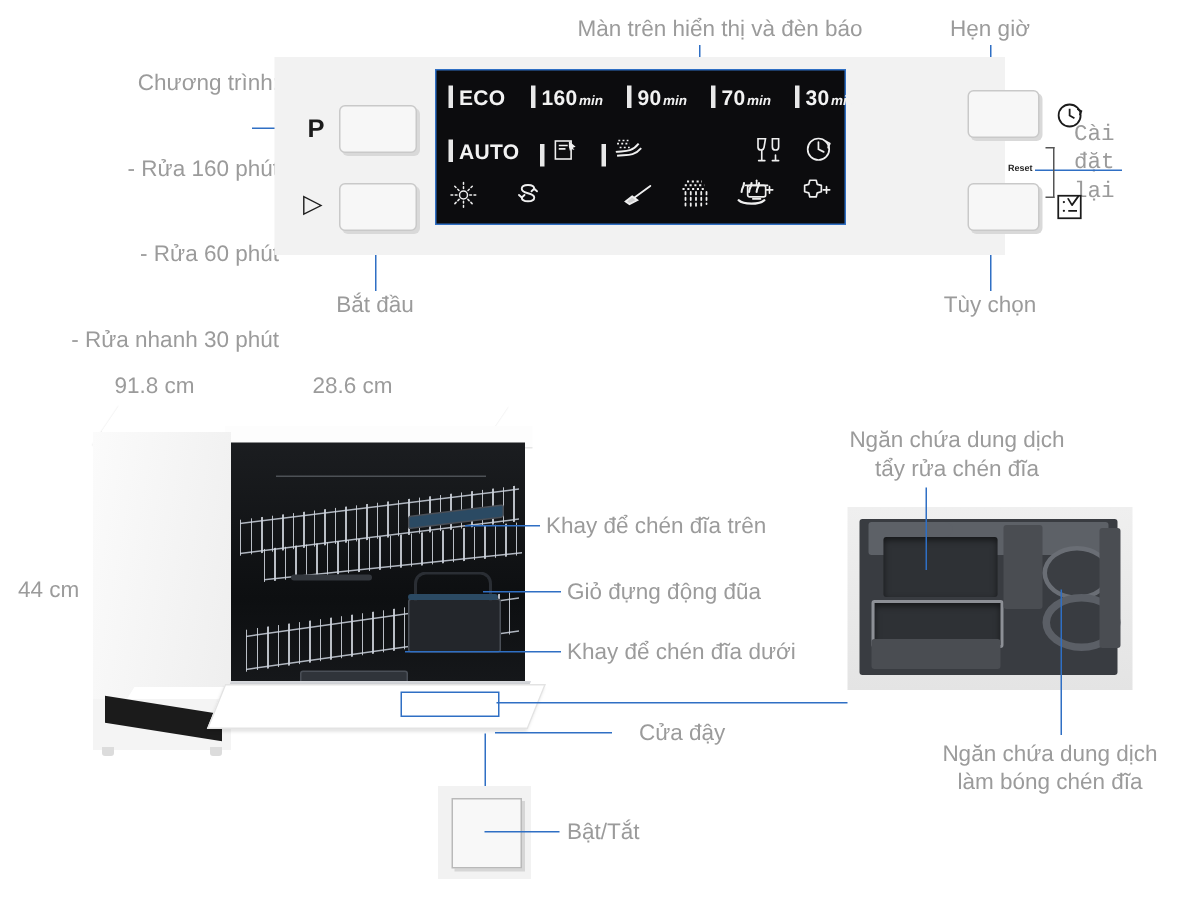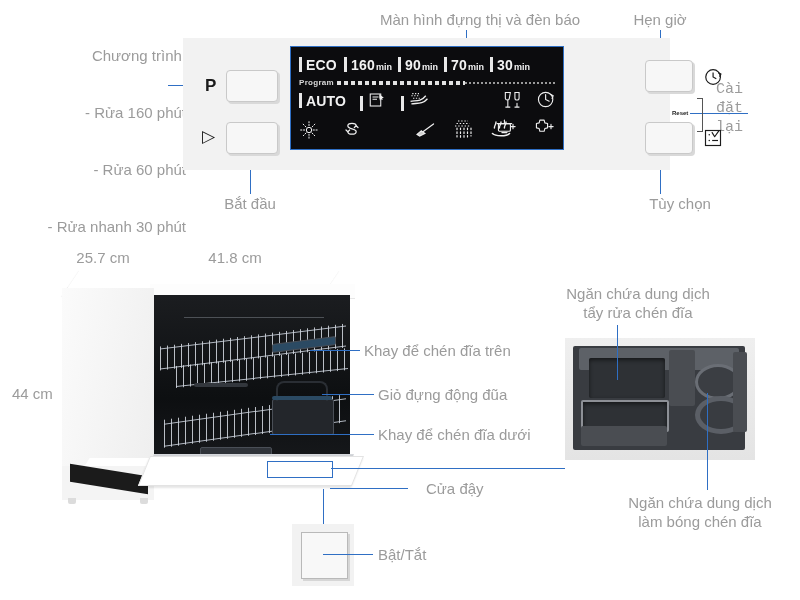--- a/index.html
+++ b/index.html
@@ -11,26 +11,26 @@
   .lbl.c{text-align:center;}
   .line{position:absolute;background:#2f6fc4;}
   .hline{height:1px;}
   .vline{width:1px;}
   .panel-bg{position:absolute;left:183px;top:38px;width:487px;height:132px;
             background:#f2f2f2;}
   .screen{position:absolute;left:290px;top:46px;width:274px;height:104px;
           background:#0c0c0e;border:1px solid #2f6fc4;box-sizing:border-box;}
   .scr-inner{position:absolute;left:0;top:0;right:0;bottom:0;color:#fff;}
 
-  .prog-row{position:absolute;left:8px;top:8px;display:flex;align-items:baseline;gap:6px;}
+  .prog-row{position:absolute;left:8px;top:8px;display:flex;align-items:baseline;gap:16px;}
   .pitem{display:flex;align-items:baseline;}
   .bar{display:inline-block;width:3px;height:15px;background:#e8e8e8;margin-right:4px;
        position:relative;top:2px;}
   .ptxt{font-size:14px;font-weight:bold;letter-spacing:.2px;color:#f2f2f2;}
-  .pmin{font-size:9px;font-weight:bold;color:#f2f2f2;margin-left:1px;}
+  .pmin{font-size:9px;font-weight:bold;color:#f2f2f2;margin-left:1px;font-style:italic;}
 
   .progline{position:absolute;left:8px;top:30px;width:258px;height:11px;
             display:flex;align-items:center;}
   .progline .ptag{font-size:8px;font-weight:bold;color:#d8d8d8;letter-spacing:.3px;
                   margin-right:3px;}
   .dots{flex:1;height:4px;background-image:
         repeating-linear-gradient(to right,#e2e2e2 0 4px,transparent 4px 7px);}
   .dots2{width:92px;height:2px;background-image:
         repeating-linear-gradient(to right,#9a9a9a 0 2px,transparent 2px 4px);}
 
@@ -102,32 +102,32 @@
 
 <div class="abs lbl r" style="left:6px;top:8px;width:180px;">
   <div>Chương trình:</div>
   <div>- Rửa 160 phút</div>
   <div>- Rửa 60 phút</div>
   <div>- Rửa nhanh 30 phút</div>
   <div>- Rửa tự động</div>
   <div>- Vệ sinh máy</div>
 </div>
 
-<div class="abs lbl c" style="left:330px;top:10px;width:300px;">Màn hình đựng thị và đèn báo</div>
+<div class="abs lbl c" style="left:330px;top:10px;width:300px;">Màn trên hiển thị và đèn báo</div>
 <div class="line vline" style="left:466px;top:30px;height:19px;"></div>
 
 <div class="abs lbl c" style="left:600px;top:10px;width:120px;">Hẹn giờ</div>
 <div class="line vline" style="left:660px;top:30px;height:50px;"></div>
 
 <div class="abs lbl" style="left:716px;top:80px;width:46px;font-family:Liberation Mono, monospace;">Cài
 đặt
 lại</div>
 <div class="line hline" style="left:690px;top:113px;width:58px;"></div>
 
-<div class="abs lbl c" style="left:620px;top:194px;width:120px;">Tùy chọn</div>
+<div class="abs lbl c" style="left:600px;top:194px;width:120px;">Tùy chọn</div>
 <div class="line vline" style="left:660px;top:140px;height:54px;"></div>
 
 <div class="abs lbl c" style="left:190px;top:194px;width:120px;">Bắt đầu</div>
 <div class="line vline" style="left:250px;top:133px;height:61px;"></div>
 
 <div class="line hline" style="left:168px;top:85px;width:90px;"></div>
 
 <div class="panel-bg"></div>
 
 <div class="keymark" style="left:205px;top:76px;font-size:17px;">P</div>
@@ -179,25 +179,20 @@
         <span class="ptxt">70</span>
         <span class="pmin">min</span>
       </div>
       <div class="pitem">
         <i class="bar"></i>
         <span class="ptxt">30</span>
         <span class="pmin">min</span>
       </div>
     </div>
 
-    <div class="progline">
-      <span class="ptag">Program</span>
-      <span class="dots"></span>
-      <span class="dots2"></span>
-    </div>
 
     <div class="row2">
       <div class="pitem">
         <i class="bar"></i>
         <span class="ptxt">AUTO</span>
       </div>
       <div class="pitem">
         <i class="bar"></i>
         <svg width="20" height="18" viewBox="0 0 24 24" fill="none" stroke="#efefef" stroke-width="1.4">
           <rect x="3" y="4" width="14" height="16"></rect>
@@ -268,28 +263,28 @@
       </svg>
       <svg width="24" height="20" viewBox="0 0 28 22" stroke="#efefef" stroke-width="1.3" fill="none" stroke-linejoin="round">
         <path d="M8 3h5l.8 3.2 3.2.8v5l-3.2.8L13 16H8l-.8-3.2L4 12V7l3.2-.8z"></path>
         <path d="M21 8v5M18.5 10.5h5" stroke-linecap="round"></path>
       </svg>
     </div>
 
   </div>
 </div>
 
-<div class="abs lbl c" style="left:58px;top:248px;width:90px;">25.7 cm</div>
+<div class="abs lbl c" style="left:58px;top:248px;width:90px;">91.8 cm</div>
 <svg class="abs" style="left:56px;top:268px;" width="110" height="30" stroke="#9b9b9b" fill="none" stroke-width="1.2">
   <path d="M8 25 L104 6"></path>
   <path d="M8 25 l9 -1.5 l-5 -4 z" fill="#9b9b9b" stroke="none"></path>
   <path d="M104 6 l-9 1.5 l5 4 z" fill="#9b9b9b" stroke="none"></path>
 </svg>
 
-<div class="abs lbl c" style="left:185px;top:248px;width:100px;">41.8 cm</div>
+<div class="abs lbl c" style="left:185px;top:248px;width:100px;">28.6 cm</div>
 <svg class="abs" style="left:165px;top:266px;" width="146" height="26" stroke="#9b9b9b" fill="none" stroke-width="1.2">
   <path d="M5 6 L140 22"></path>
   <path d="M5 6 l9 2 l-3 4.4 z" fill="#9b9b9b" stroke="none"></path>
   <path d="M140 22 l-9 -2 l3 -4.4 z" fill="#9b9b9b" stroke="none"></path>
 </svg>
 
 <div class="abs lbl" style="left:12px;top:384px;width:62px;">44 cm</div>
 <svg class="abs" style="left:62px;top:288px;" width="14" height="212" stroke="#9b9b9b" fill="none" stroke-width="1.2">
   <path d="M7 8 L7 204"></path>
   <path d="M7 2 l4.2 9 l-8.4 0 z" fill="#9b9b9b" stroke="none"></path>

